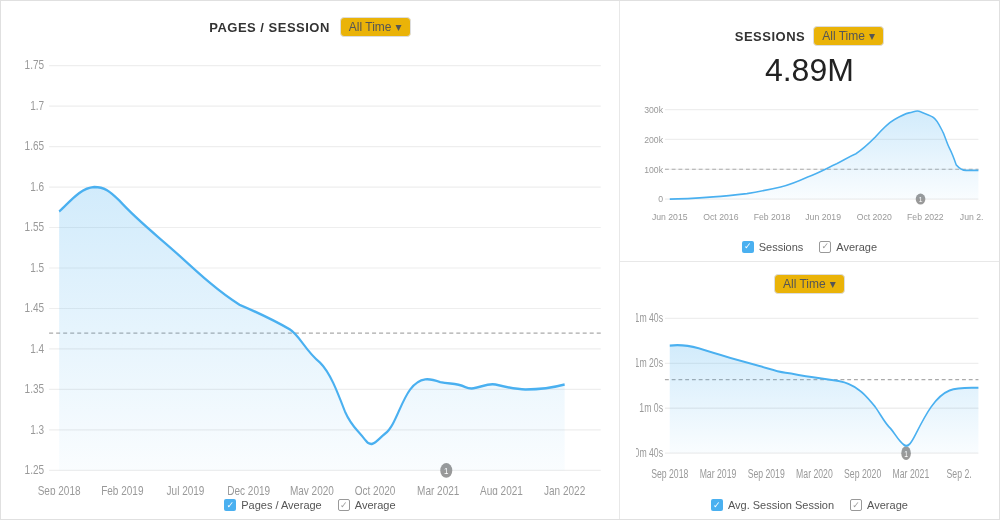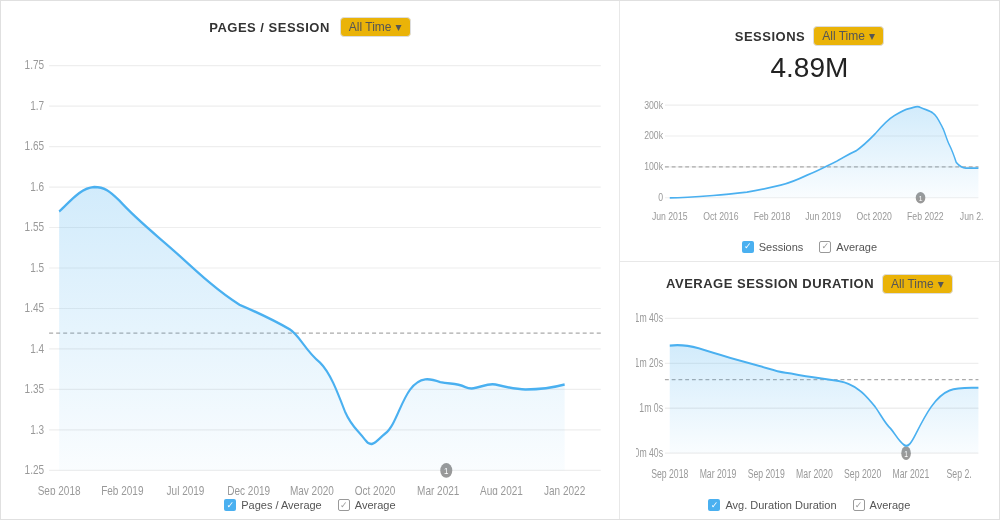--- a/index.html
+++ b/index.html
@@ -65,21 +65,21 @@
       border-radius: 4px;
       padding: 2px 8px;
       background: #eab308;
       cursor: pointer;
       display: flex;
       align-items: center;
       gap: 4px;
     }
 
     .sessions-value {
-      font-size: 28px;
+      font-size: 32px;
       font-weight: 300;
       color: #222;
       text-align: center;
       margin: 2px 0 4px 0;
     }
 
     .chart-area {
       flex: 1;
       position: relative;
       overflow: hidden;
@@ -356,21 +356,20 @@
       </div>
       <div class="legend-item">
         <div class="legend-checkbox-gray"></div>
         <span>Average</span>
       </div>
     </div>
   </div>
 
   <div class="right-bottom">
     <div class="chart-header right-header">
-      <span class="chart-title">AVERAGE SESSION DURATION</span>
       <button class="time-selector">
         <span>All Time</span>
         <span>▾</span>
       </button>
     </div>
 
     <div class="chart-area">
       <svg class="chart-canvas" viewBox="0 0 360 145" preserveAspectRatio="none">
         <defs>
           <linearGradient id="avgGrad" x1="0" y1="0" x2="0" y2="1">
@@ -439,21 +438,21 @@
           C 332,66 340,66 348,66
           C 352,66 354,66 355,66
           L 355,114 L 35,114 Z
           " fill="url(#avgGrad)" stroke="none"></path>
       </svg>
     </div>
 
     <div class="legend">
       <div class="legend-item">
         <div class="legend-checkbox"></div>
-        <span>Avg. Duration Duration</span>
+        <span>Avg. Session Session</span>
       </div>
       <div class="legend-item">
         <div class="legend-checkbox-gray"></div>
         <span>Average</span>
       </div>
     </div>
   </div>
 
 </div>
 

